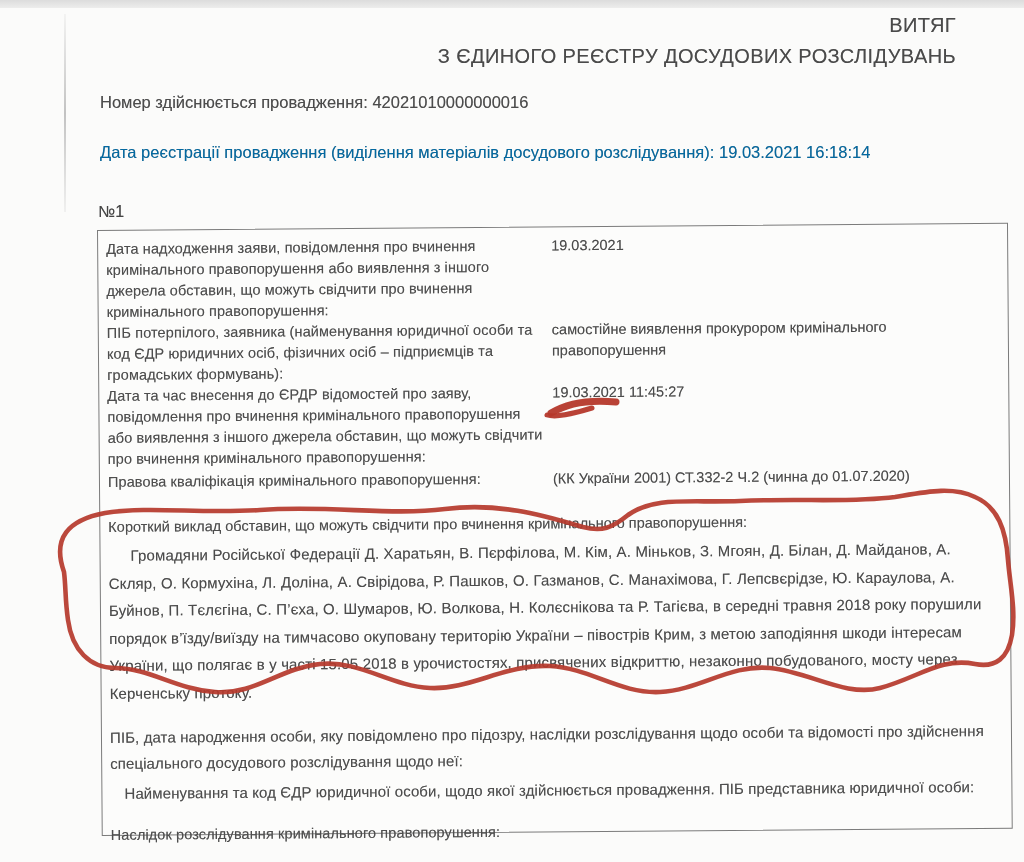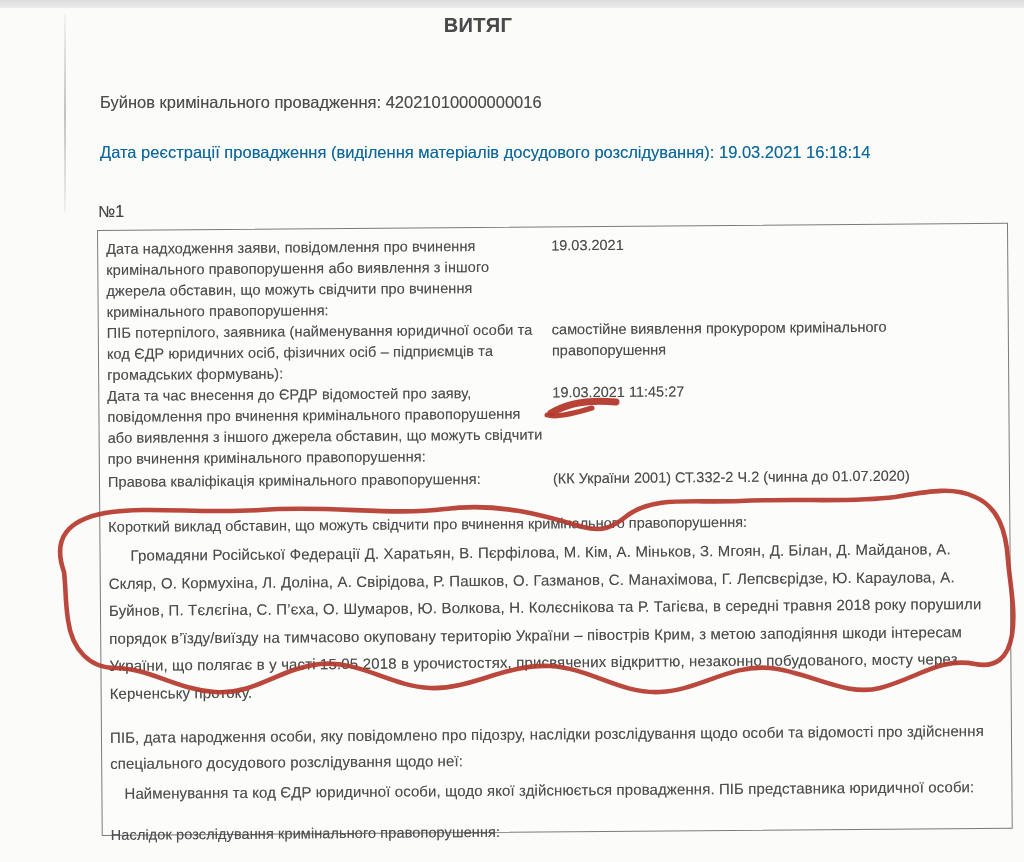--- a/index.html
+++ b/index.html
@@ -22,26 +22,25 @@
     background: linear-gradient(#dcdcdc, #ededec);
   }
   .paper-edge-left {
     position: absolute; left: 64px; top: 14px;
     width: 2px; height: 198px;
     background: linear-gradient(rgba(195,195,195,0.15), rgba(180,180,180,0.8), rgba(195,195,195,0.2));
   }
   .doc-title {
     position: absolute; top: 10px; left: 0;
     width: 956px;
-    text-align: center;
+    text-align: right;
     font-size: 20px;
     line-height: 31px;
     color: #4a4a4a;
     letter-spacing: 0.4px;
-    font-weight: bold;
   }
   .case-line {
     position: absolute; left: 100px; top: 93px;
     font-size: 16.5px; color: #4c4c4c;
   }
   .reg-line {
     position: absolute; left: 100px; top: 138px;
     width: 902px;
     font-size: 16.5px; line-height: 29px; color: #0369a1;
   }
@@ -105,24 +104,25 @@
   }
 </style>
 </head>
 <body>
 
 <div class="scan-top-edge"></div>
 <div class="paper-edge-left"></div>
 
 <div class="doc-title">
   <div>ВИТЯГ</div>
+  <div>З ЄДИНОГО РЕЄСТРУ ДОСУДОВИХ РОЗСЛІДУВАНЬ</div>
 </div>
 
 <div class="case-line">
-  <span>Буйнов кримінального провадження:</span>
+  <span>Номер здійснюється провадження:</span>
   <span>42021010000000016</span>
 </div>
 
 <div class="reg-line">
   <span>Дата реєстрації провадження (виділення матеріалів досудового розслідування):</span>
   <span>19.03.2021 16:18:14</span>
 </div>
 
 <div class="record-no">№1</div>
 

